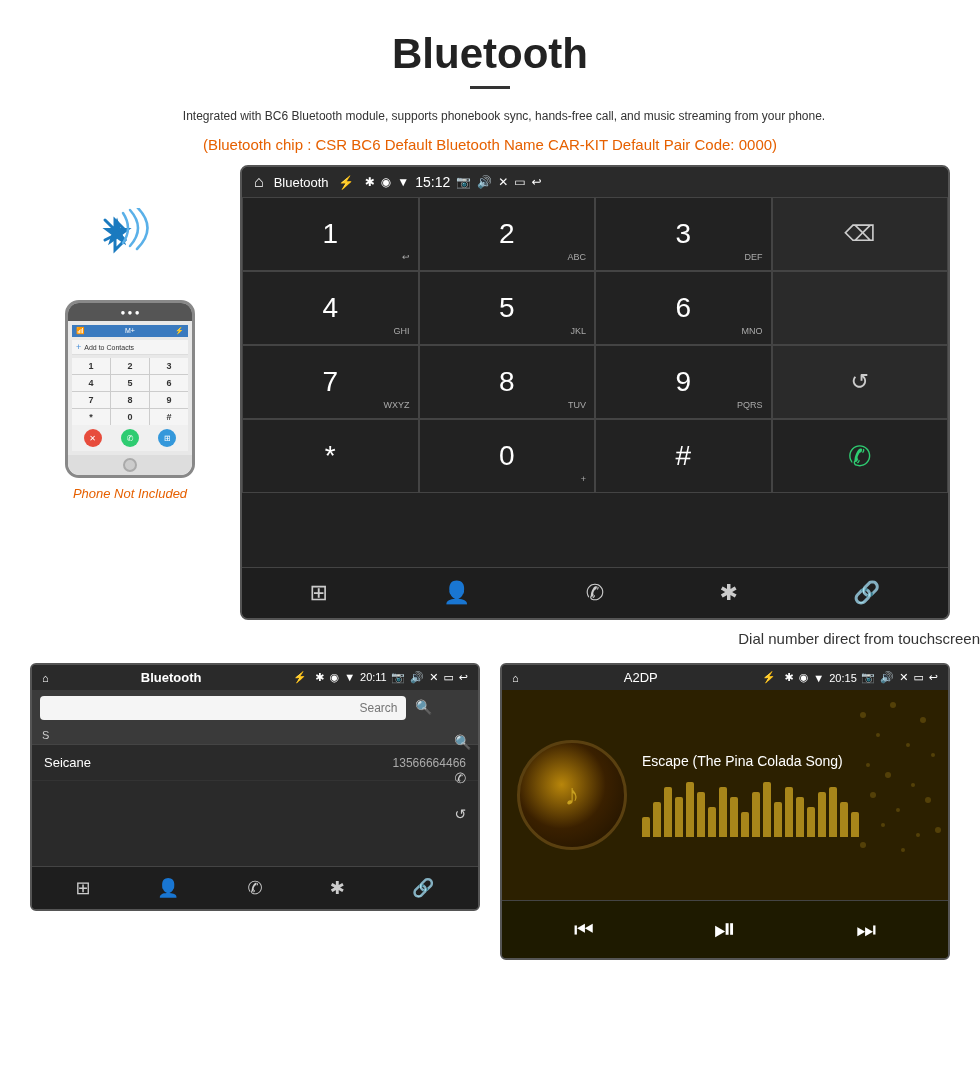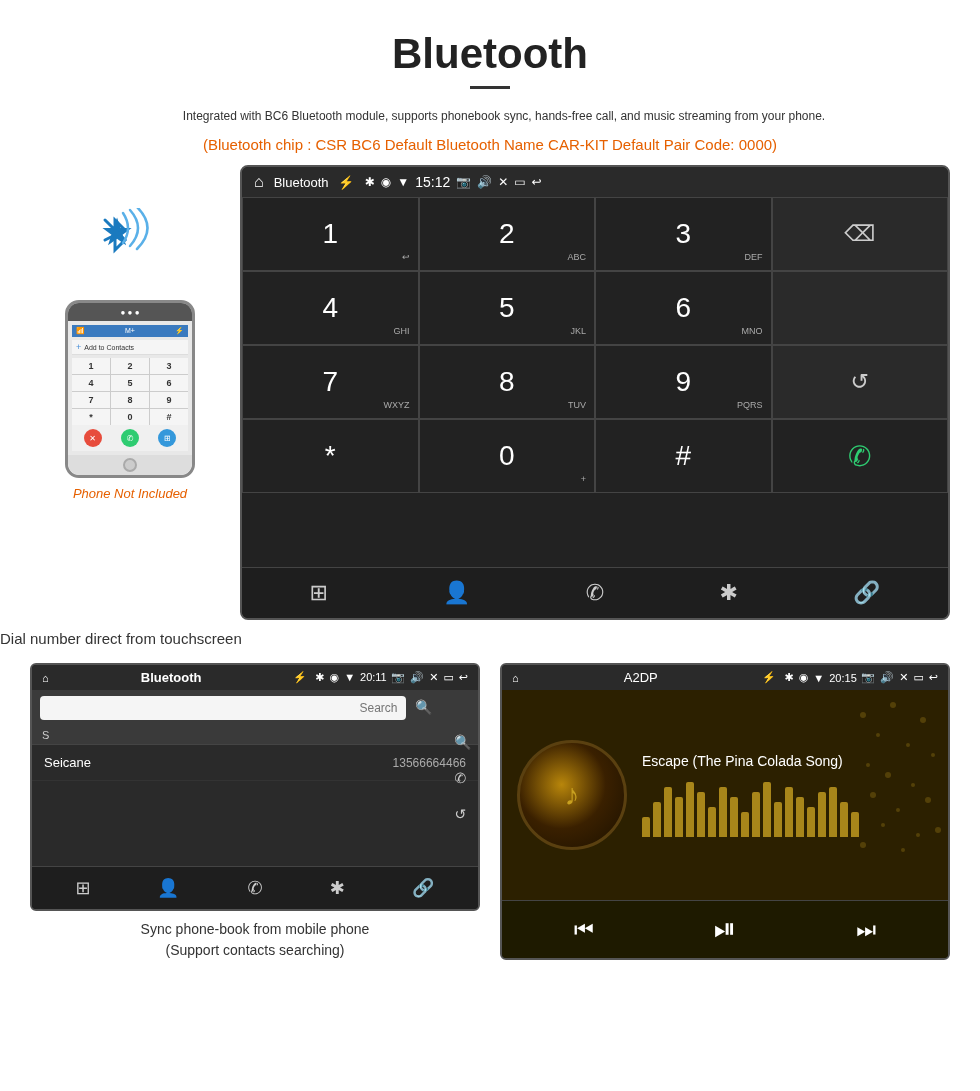--- a/index.html
+++ b/index.html
@@ -225,21 +225,21 @@
     }
     .nav-icon {
       color: #ccc;
       font-size: 22px;
       cursor: pointer;
       text-align: center;
     }
 
     
     .caption {
-      text-align: left;
+      text-align: right;
       font-size: 15px;
       color: #333;
       margin: 8px 0 16px;
     }
 
     
     .bottom-row {
       display: flex;
       gap: 20px;
       padding: 0 30px;
@@ -576,24 +576,20 @@
         </div>
       </div>
 
       <div class="pb-bottom-nav">
         <span class="pb-nav-icon">⊞</span>
         <span class="pb-nav-icon active">👤</span>
         <span class="pb-nav-icon">✆</span>
         <span class="pb-nav-icon">✱</span>
         <span class="pb-nav-icon">🔗</span>
       </div>
-    </div>
-    <div class="bottom-caption">
-      <span>Sync phone-book from mobile phone</span><br>
-      <span>(Support contacts searching)</span>
     </div>
   </div>
 
   <div class="bottom-item">
     <div class="bottom-screen">
 
       <div class="music-status-bar">
         <span>⌂</span>
         <span class="title">A2DP</span>
         <span>⚡</span>

